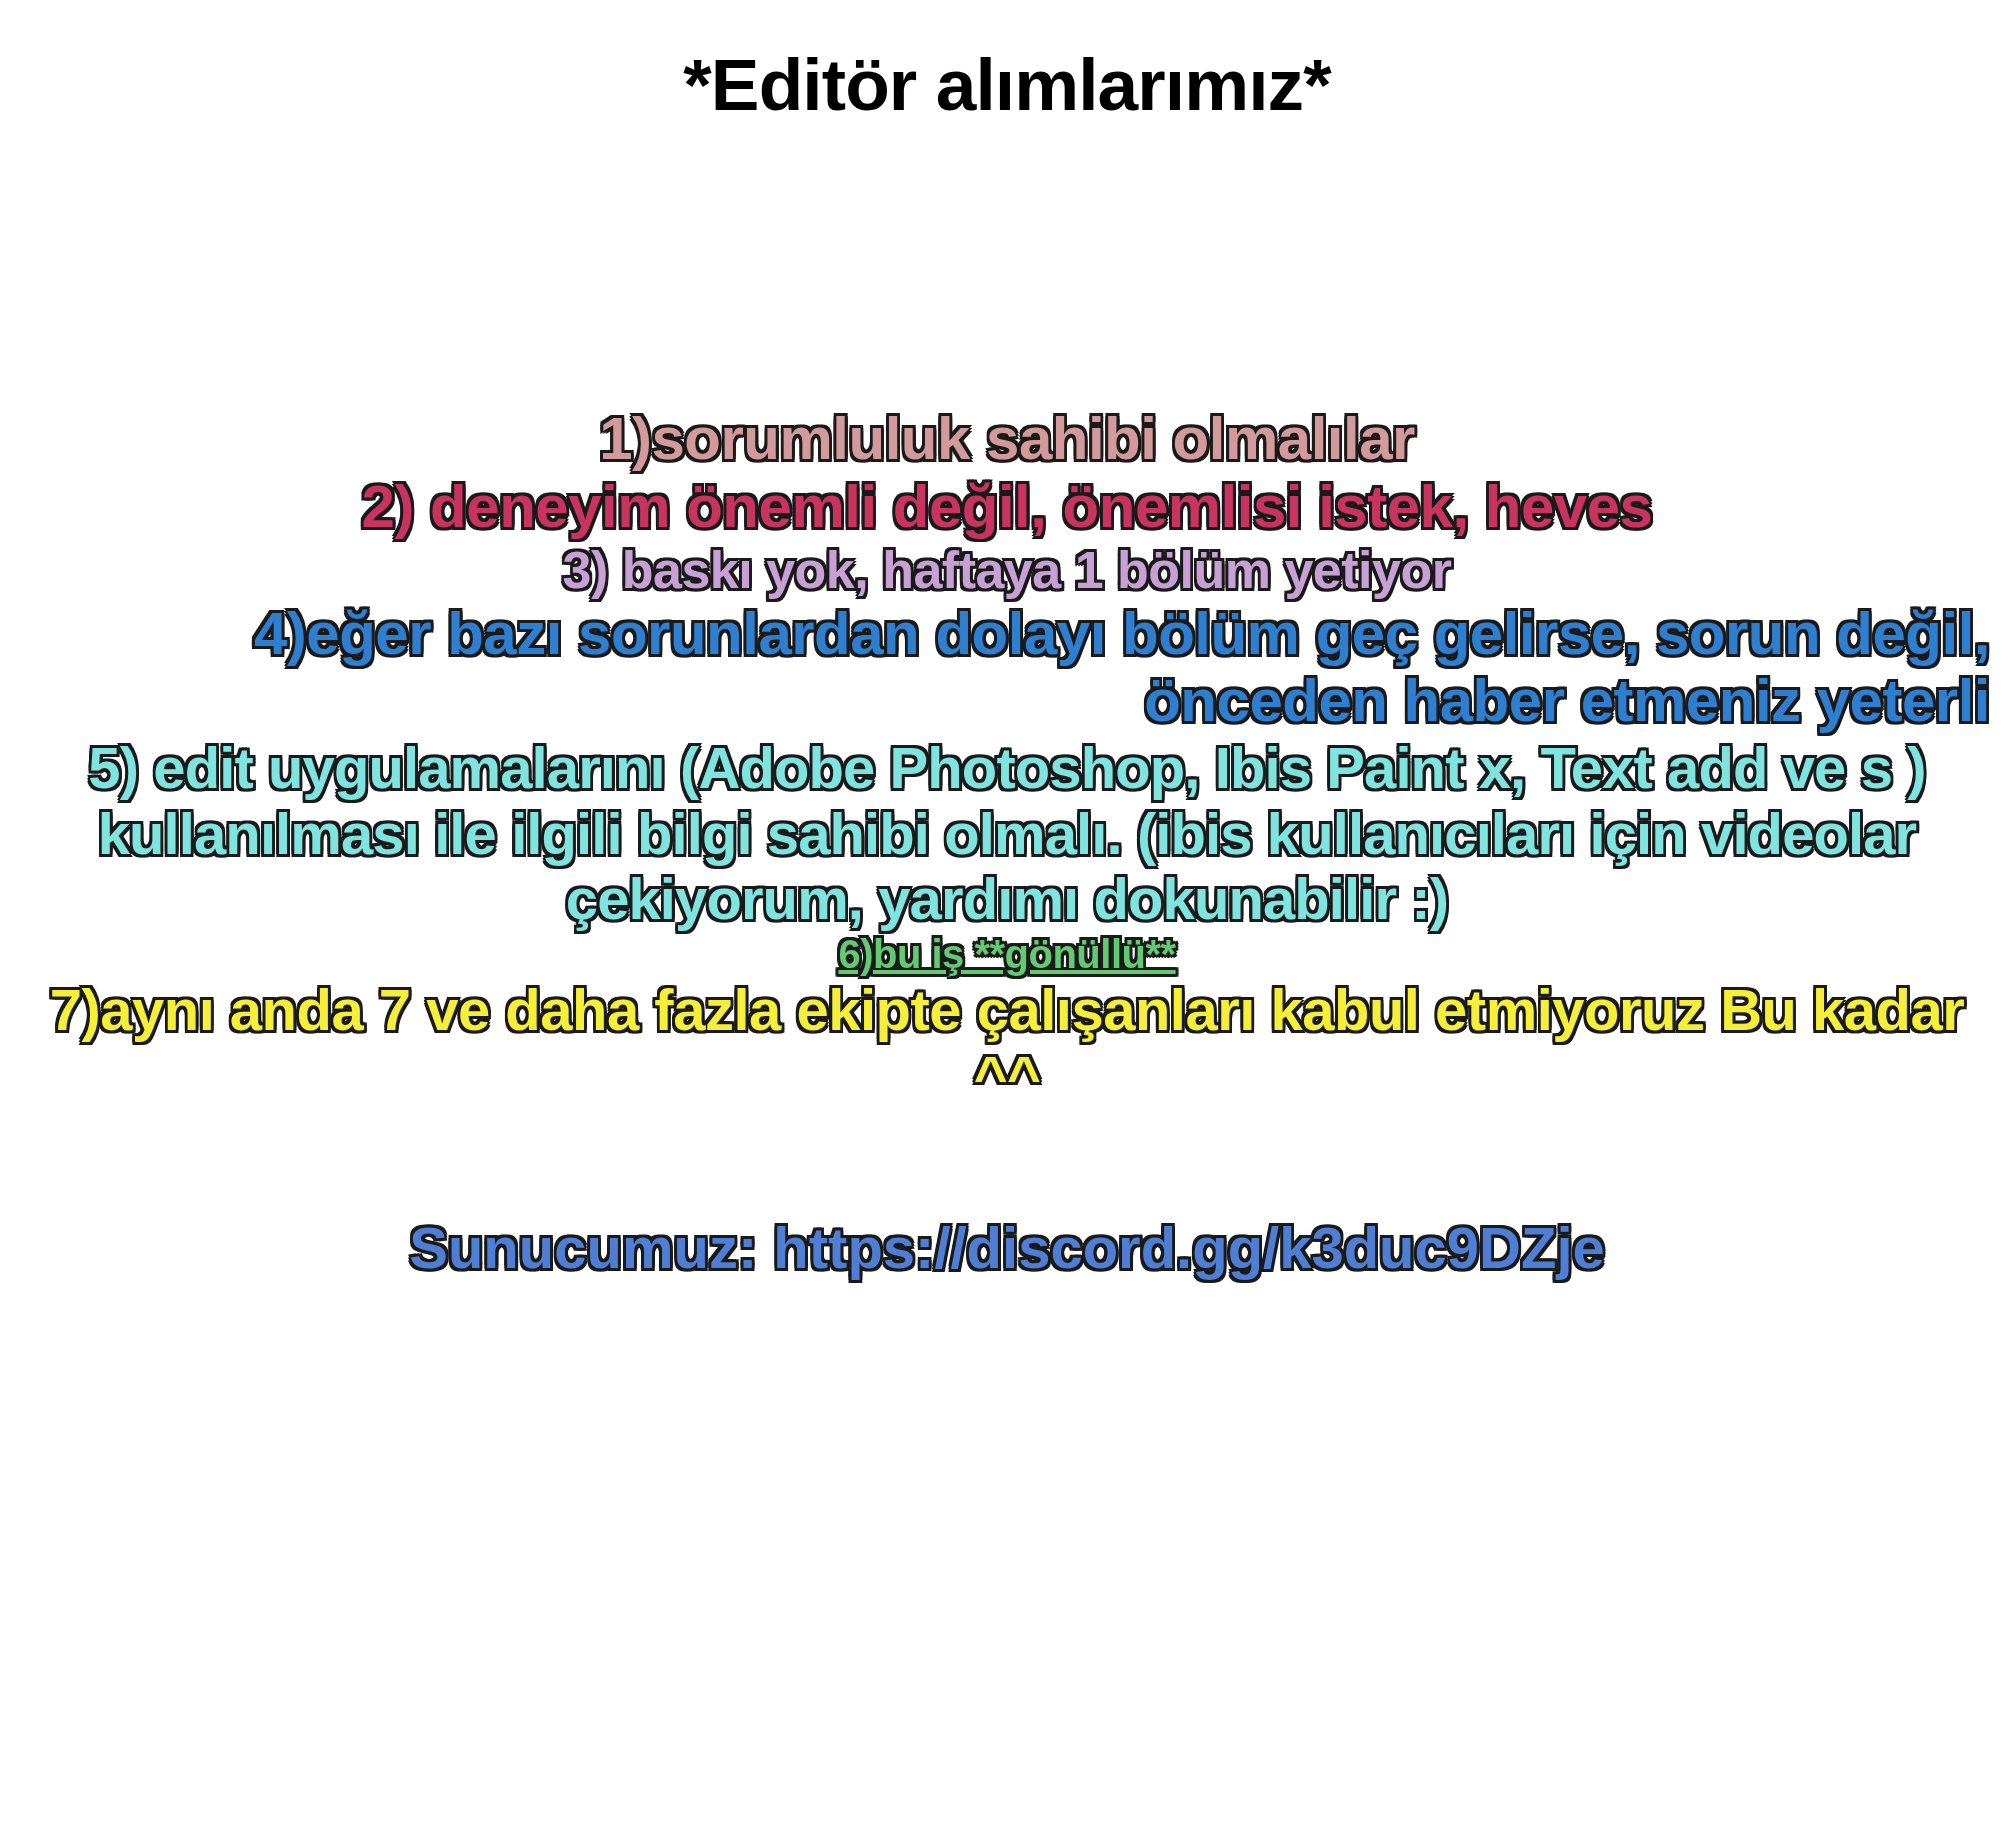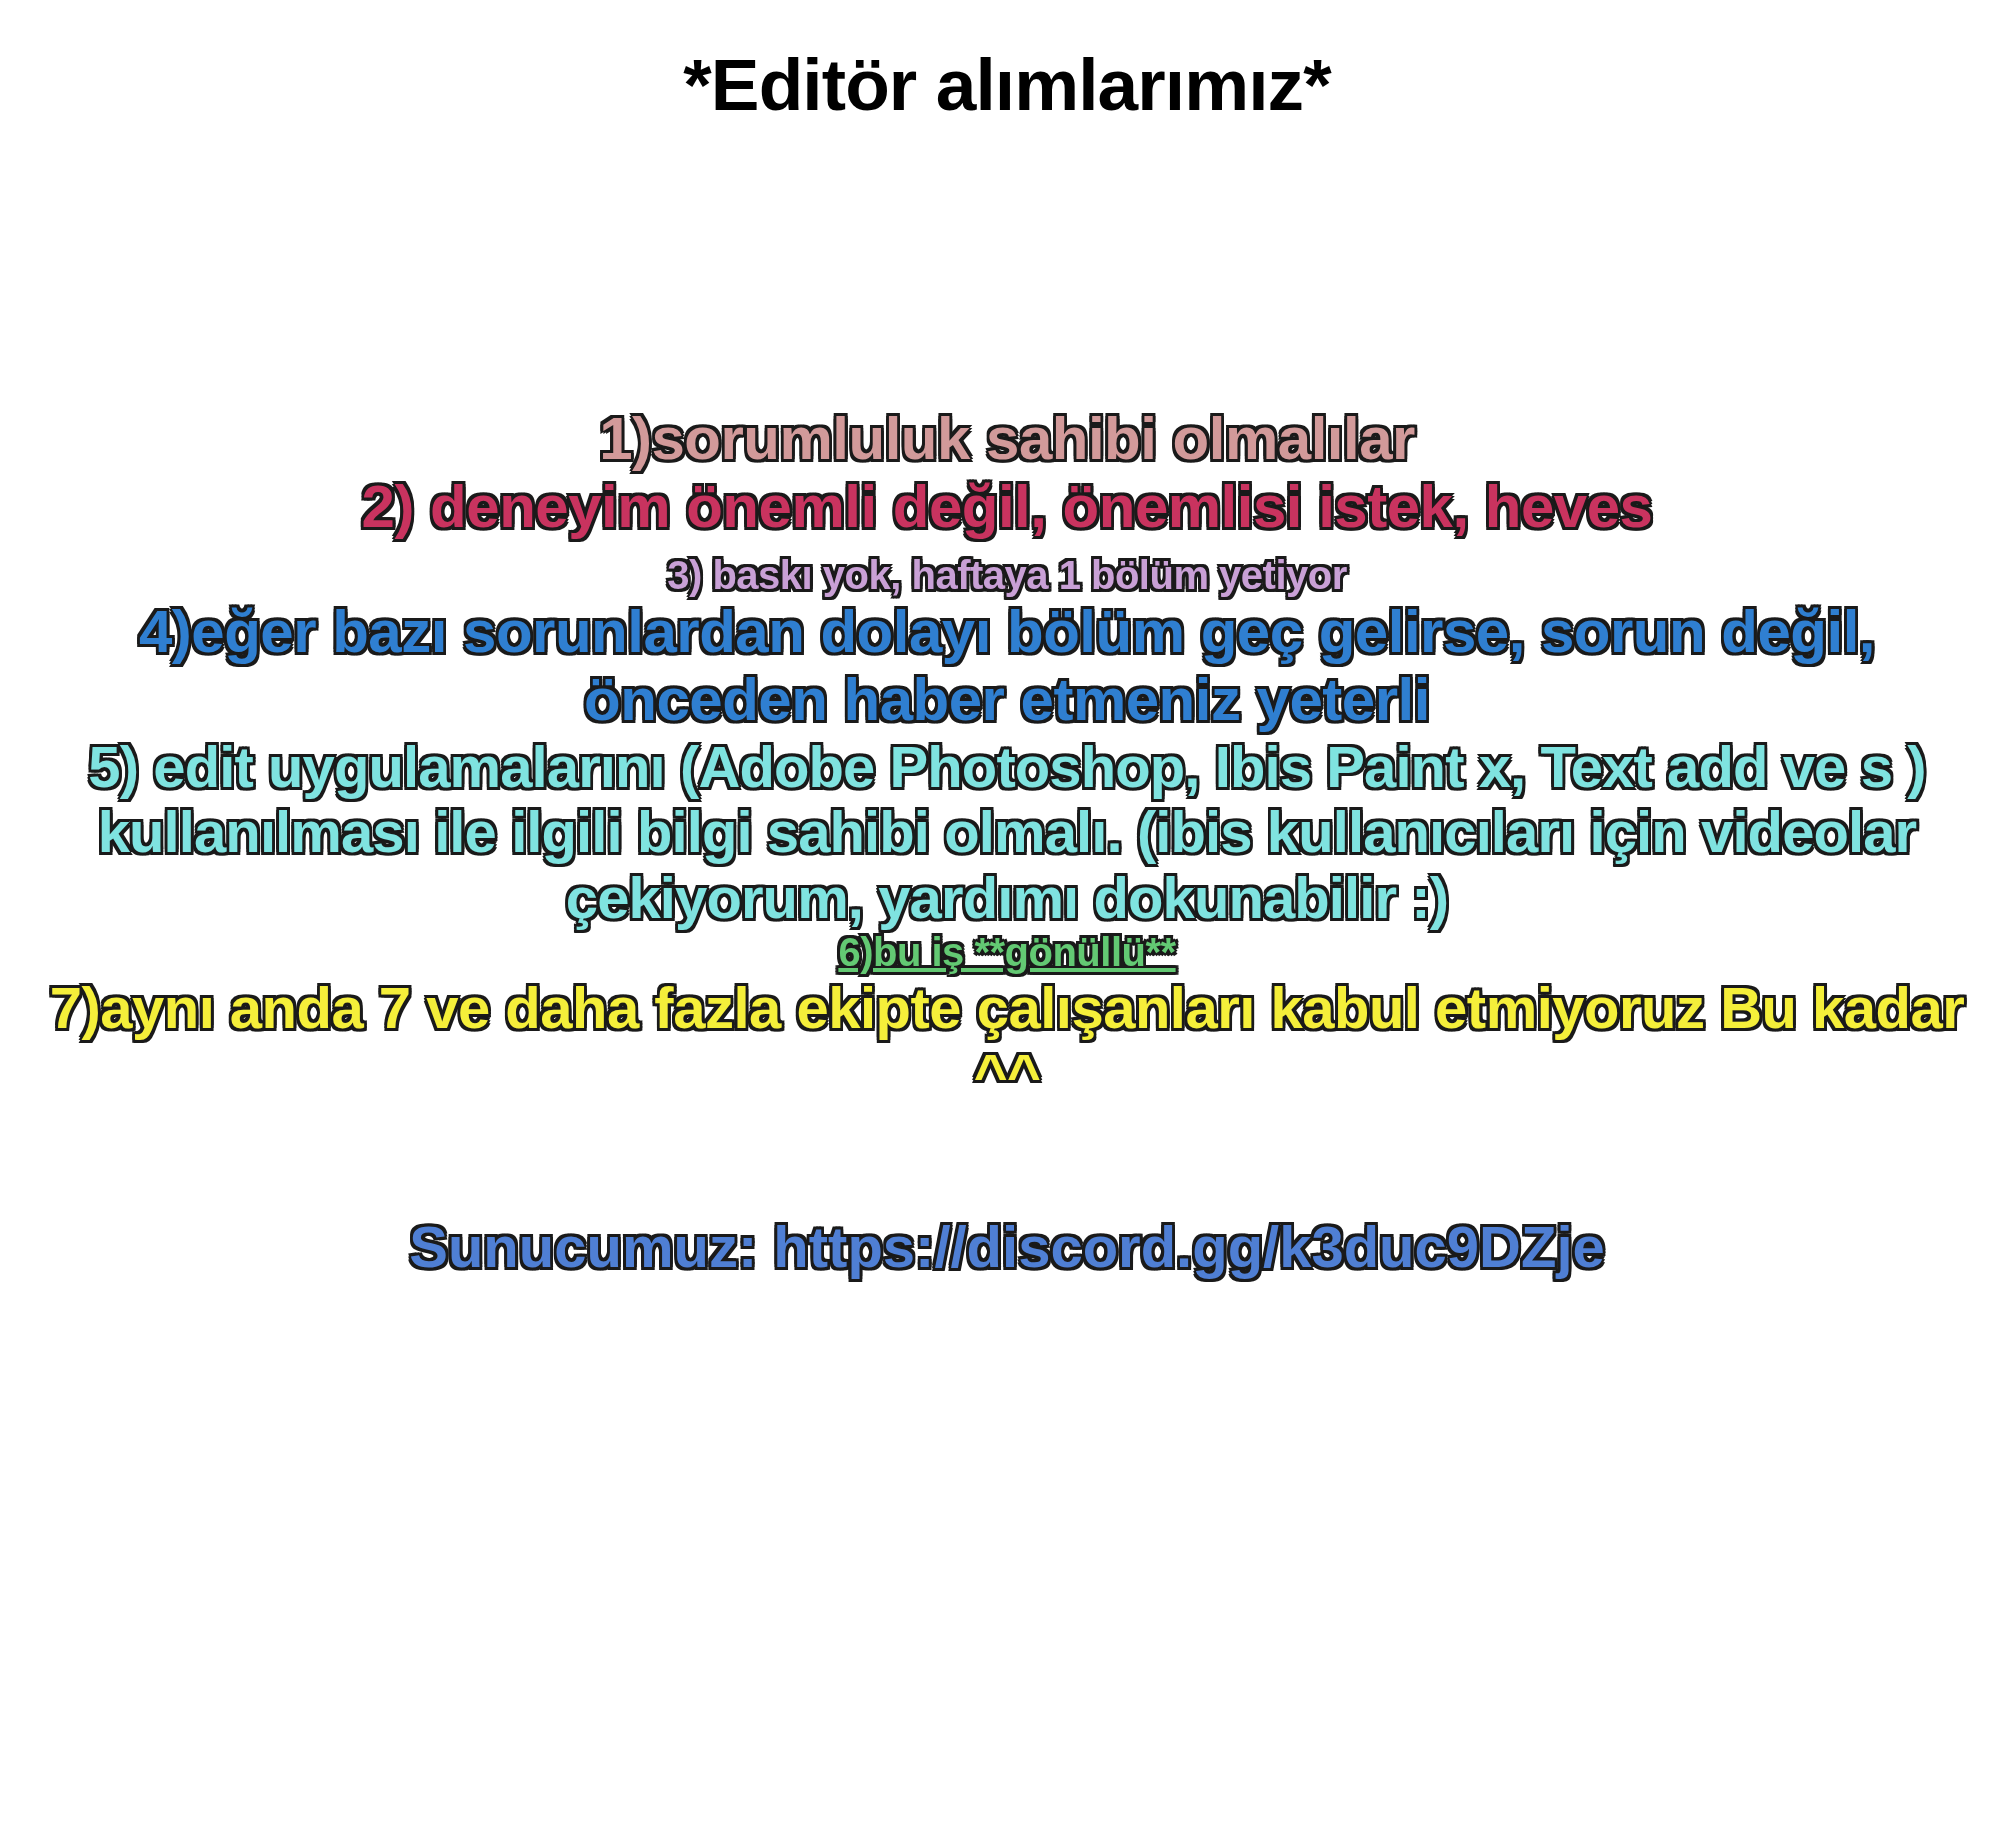--- a/index.html
+++ b/index.html
@@ -43,22 +43,22 @@
   }
   
   .outline-dark {
     text-shadow:
       -2.8px -2.8px 0 #1a1a1a, 0 -2.8px 0 #1a1a1a, 2.8px -2.8px 0 #1a1a1a,
       2.8px 0 0 #1a1a1a, 2.8px 2.8px 0 #1a1a1a, 0 2.8px 0 #1a1a1a,
       -2.8px 2.8px 0 #1a1a1a, -2.8px 0 0 #1a1a1a;
   }
   .l1 { font-size: 60px; color: #d29a9a; }
   .l2 { font-size: 60px; color: #c9335f; }
-  .l3 { font-size: 40px; color: #c9a0d6; margin-top: 12px; }
-  .l4 { font-size: 60px; color: #2f7fd1; }
+  .l3 { font-size: 52px; color: #c9a0d6; }
+  .l4 { font-size: 60px; color: #2f7fd1; text-align: right; }
   .l5 { font-size: 58px; color: #7fe3e0; letter-spacing: -0.9px; }
   .l6 { font-size: 40px; color: #63c973; text-decoration: underline; }
   .l7 { font-size: 58px; color: #f5ef3a; }
   .footer {
     margin-top: 106px;
     text-align: center;
     font-weight: bold;
     font-size: 58px;
     color: #4f7fd4;
   }

